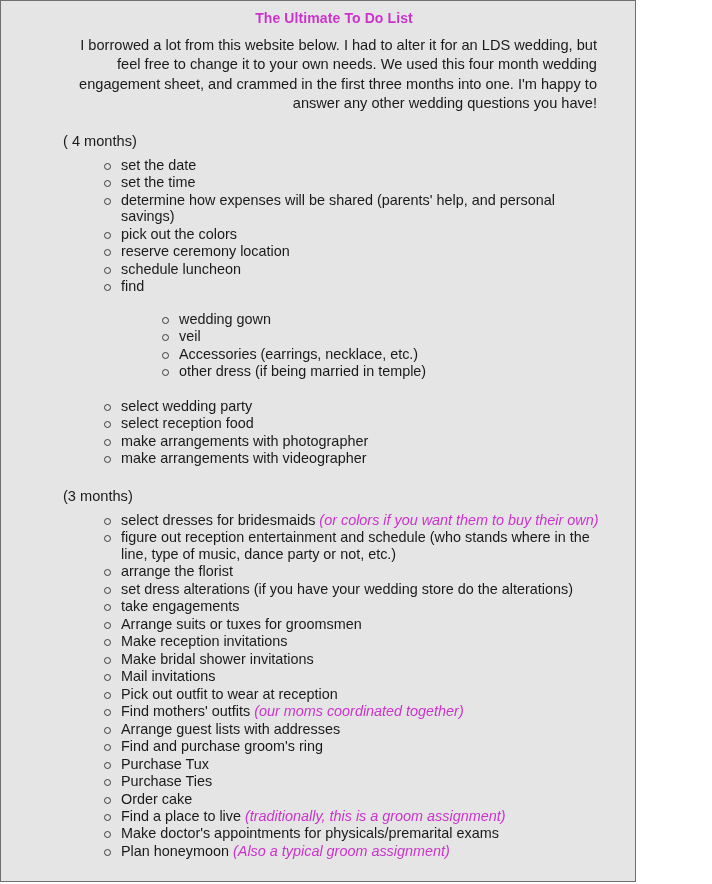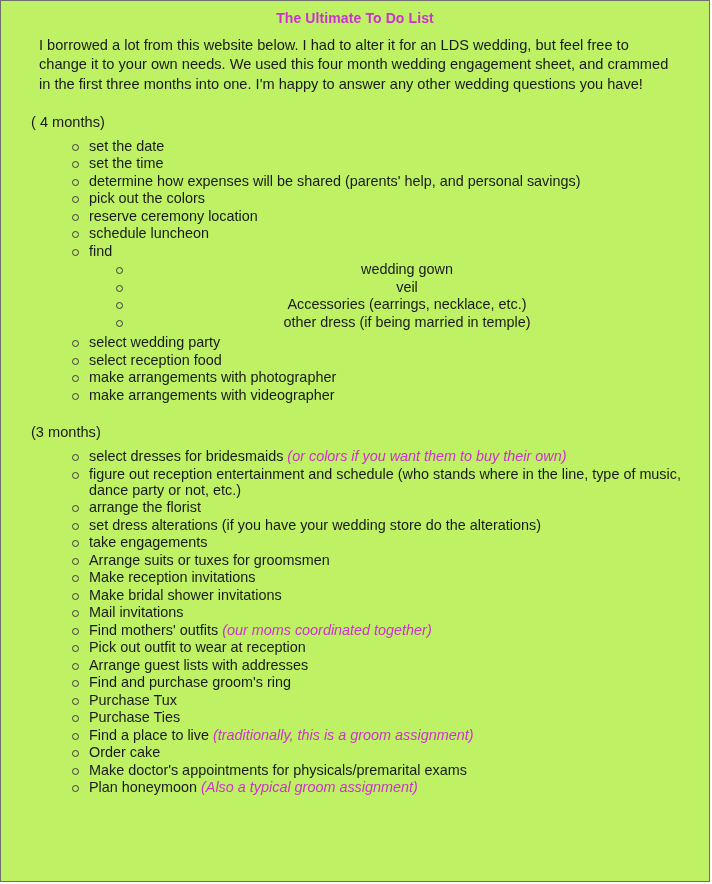--- a/index.html
+++ b/index.html
@@ -6,42 +6,43 @@
     margin: 0;
     padding: 0;
   }
   body {
     width: 712px;
     height: 884px;
     background: #ffffff;
     font-family: "Liberation Sans", sans-serif;
   }
   .page {
-    width: 710px;
+    width: 636px;
     height: 882px;
     box-sizing: border-box;
     border: 1px solid #6f6f6f;
-    background: #bef264;
+    background: #e5e5e5;
     overflow: hidden;
     position: relative;
+    padding-left: 32px;
   }
   .inner {
     box-sizing: border-box;
     padding: 6px 26px 0 26px;
   }
   .doc-title {
     text-align: center;
     color: #cc33cc;
     font-weight: bold;
     font-size: 14px;
     margin: 3px 0 10px 0;
     letter-spacing: 0.1px;
   }
   .intro {
-    text-align: left;
+    text-align: right;
     font-size: 14.6px;
     color: #1a1a1a;
     line-height: 1.32;
     margin: 0 12px 20px 12px;
   }
   .section-head {
     font-size: 14.6px;
     color: #1a1a1a;
     font-weight: normal;
     margin: 4px 0 8px 4px;
@@ -49,23 +50,22 @@
   .gap {
     height: 16px;
   }
   ul.lvl1 {
     list-style: none;
     margin: 0 0 0 0;
     padding: 0 0 0 62px;
   }
   ul.lvl2 {
     list-style: none;
-    margin: 2px;
+    margin: 16px;
     padding: 0 0 0 42px;
-    text-align: center;
   }
   ul.lvl1 > li, ul.lvl2 > li {
     position: relative;
     font-size: 14.4px;
     color: #1a1a1a;
     line-height: 1.145;
     padding: 0 0 1px 0;
   }
   ul.lvl1 > li::before, ul.lvl2 > li::before {
     content: "";
@@ -128,34 +128,34 @@
         <span class="note"> (or colors if you want them to buy their own)</span>
       </li>
       <li><span>figure out reception entertainment and schedule (who stands where in the line, type of music, dance party or not, etc.)</span></li>
       <li><span>arrange the florist</span></li>
       <li><span>set dress alterations (if you have your wedding store do the alterations)</span></li>
       <li><span>take engagements</span></li>
       <li><span>Arrange suits or tuxes for groomsmen</span></li>
       <li><span>Make reception invitations</span></li>
       <li><span>Make bridal shower invitations</span></li>
       <li><span>Mail invitations</span></li>
+      <li><span>Pick out outfit to wear at reception</span></li>
       <li>
         <span>Find mothers' outfits</span>
         <span class="note"> (our moms coordinated together)</span>
       </li>
-      <li><span>Pick out outfit to wear at reception</span></li>
       <li><span>Arrange guest lists with addresses</span></li>
       <li><span>Find and purchase groom's ring</span></li>
       <li><span>Purchase Tux</span></li>
       <li><span>Purchase Ties</span></li>
+      <li><span>Order cake</span></li>
       <li>
         <span>Find a place to live</span>
         <span class="note"> (traditionally, this is a groom assignment)</span>
       </li>
-      <li><span>Order cake</span></li>
       <li><span>Make doctor's appointments for physicals/premarital exams</span></li>
       <li>
         <span>Plan honeymoon</span>
         <span class="note"> (Also a typical groom assignment)</span>
       </li>
     </ul>
 
   </div>
 </div>
 

